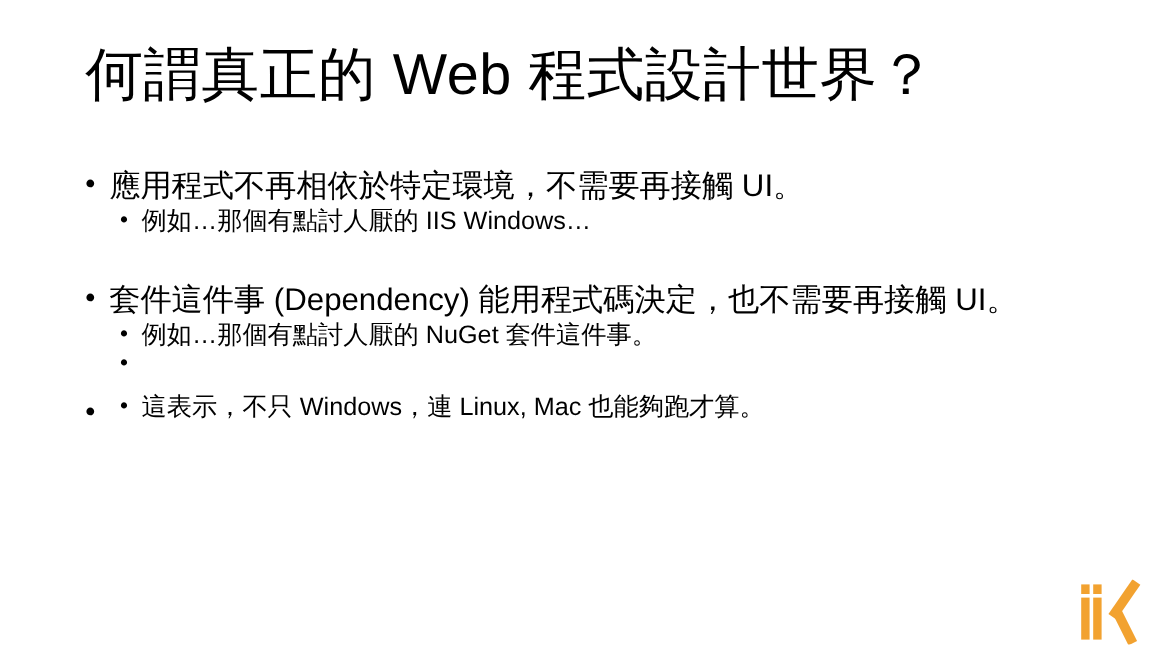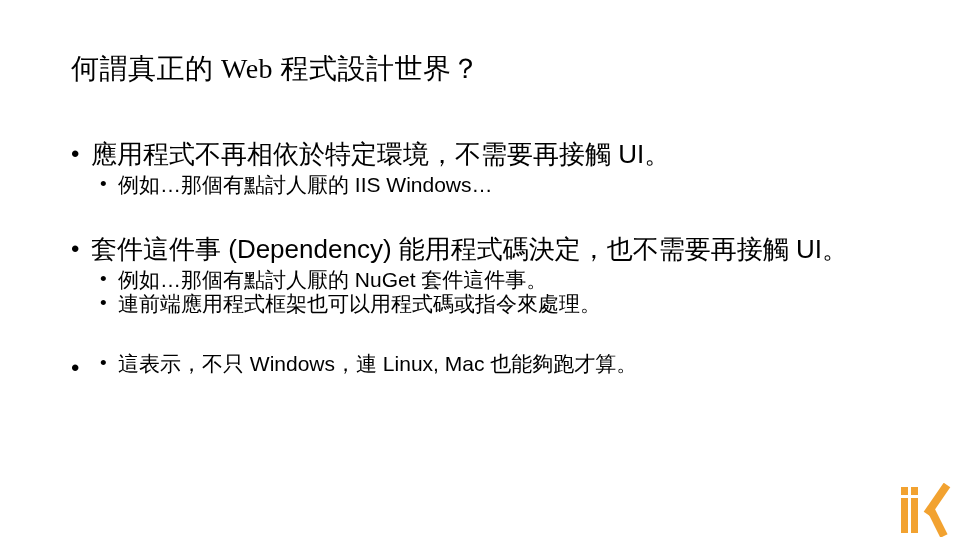--- a/index.html
+++ b/index.html
@@ -12,27 +12,26 @@
     width: 960px;
     height: 540px;
     background: #ffffff;
     overflow: hidden;
     font-family: "Liberation Sans", "DejaVu Sans", sans-serif;
     color: #000000;
   }
   .title {
     position: absolute;
     left: 71px;
-    top: 50px;
+    top: 30px;
     margin: 0;
-    font-size: 28px;
+    font-size: 48px;
     font-weight: 400;
     letter-spacing: 0.5px;
     white-space: nowrap;
-    font-family: Liberation Serif, serif;
   }
   .content {
     position: absolute;
     left: 70px;
     top: 138px;
     width: 812px;
   }
   ul {
     list-style: none;
     margin: 0;
@@ -102,21 +101,20 @@
       <li>
         <span class="bullet-dot">•</span>
         <span>套件這件事 (Dependency) 能用程式碼決定，也不需要再接觸 UI。</span>
         <ul class="l2">
           <li>
             <span class="bullet-dot">•</span>
             <span>例如…那個有點討人厭的 NuGet 套件這件事。</span>
           </li>
           <li>
             <span class="bullet-dot">•</span>
-            <span>連前端應用程式框架也可以用程式碼或指令來處理。</span>
           </li>
         </ul>
       </li>
 
       <li>
         <span class="bullet-dot">•</span>
         <ul class="l2">
           <li>
             <span class="bullet-dot">•</span>
             <span>這表示，不只 Windows，連 Linux, Mac 也能夠跑才算。</span>

